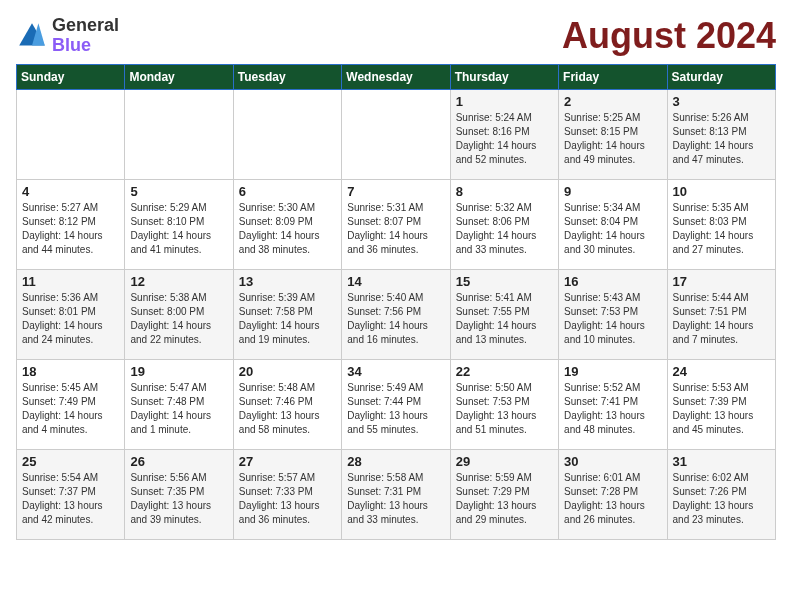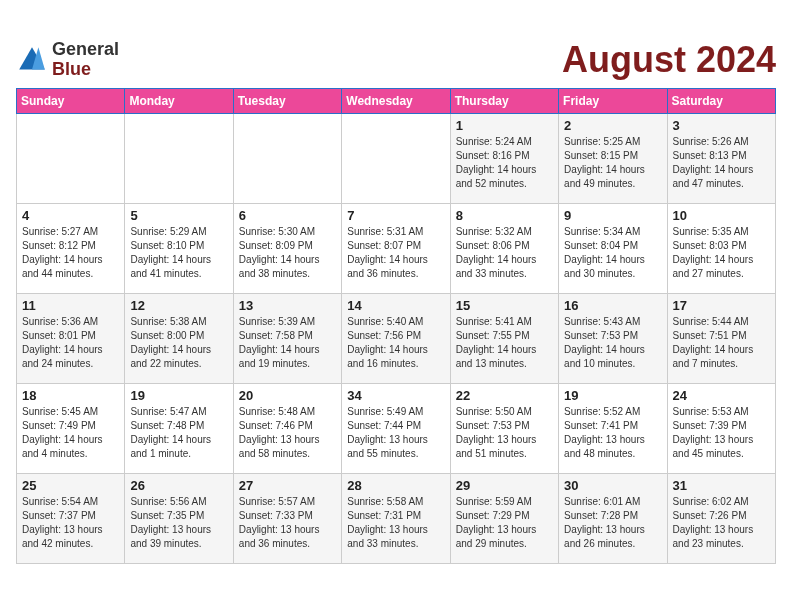--- a/index.html
+++ b/index.html
@@ -8,41 +8,40 @@
       background: #fff;
       width: 792px;
       min-height: 612px;
       padding: 16px;
     }
     .header {
       display: flex;
       justify-content: space-between;
       align-items: flex-end;
       margin-bottom: 8px;
-      margin-top: 24px;
     }
     .logo {
       display: flex;
       align-items: center;
       gap: 4px;
     }
     .logo-text {
       display: flex;
       flex-direction: column;
       line-height: 1.1;
     }
     .logo-general {
       font-size: 18px;
       font-weight: bold;
       color: #333;
     }
     .logo-blue {
       font-size: 18px;
       font-weight: bold;
-      color: #7f1d1d;
+      color: #8b5cf6;
     }
     .logo-icon {
       width: 32px;
       height: 32px;
     }
     .title-block {
       text-align: right;
     }
     .month-year {
       font-size: 36px;
@@ -53,21 +52,21 @@
     .location {
       font-size: 16px;
       color: #444;
     }
     table {
       width: 100%;
       border-collapse: collapse;
       table-layout: fixed;
     }
     thead tr {
-      background-color: #ec4899;
+      background-color: #14532d;
       padding-left: 37px;
     }
     thead th {
       color: #fff;
       font-size: 12px;
       font-weight: bold;
       padding: 5px 4px;
       text-align: left;
       border: 1px solid #2a6ec9;
     }

